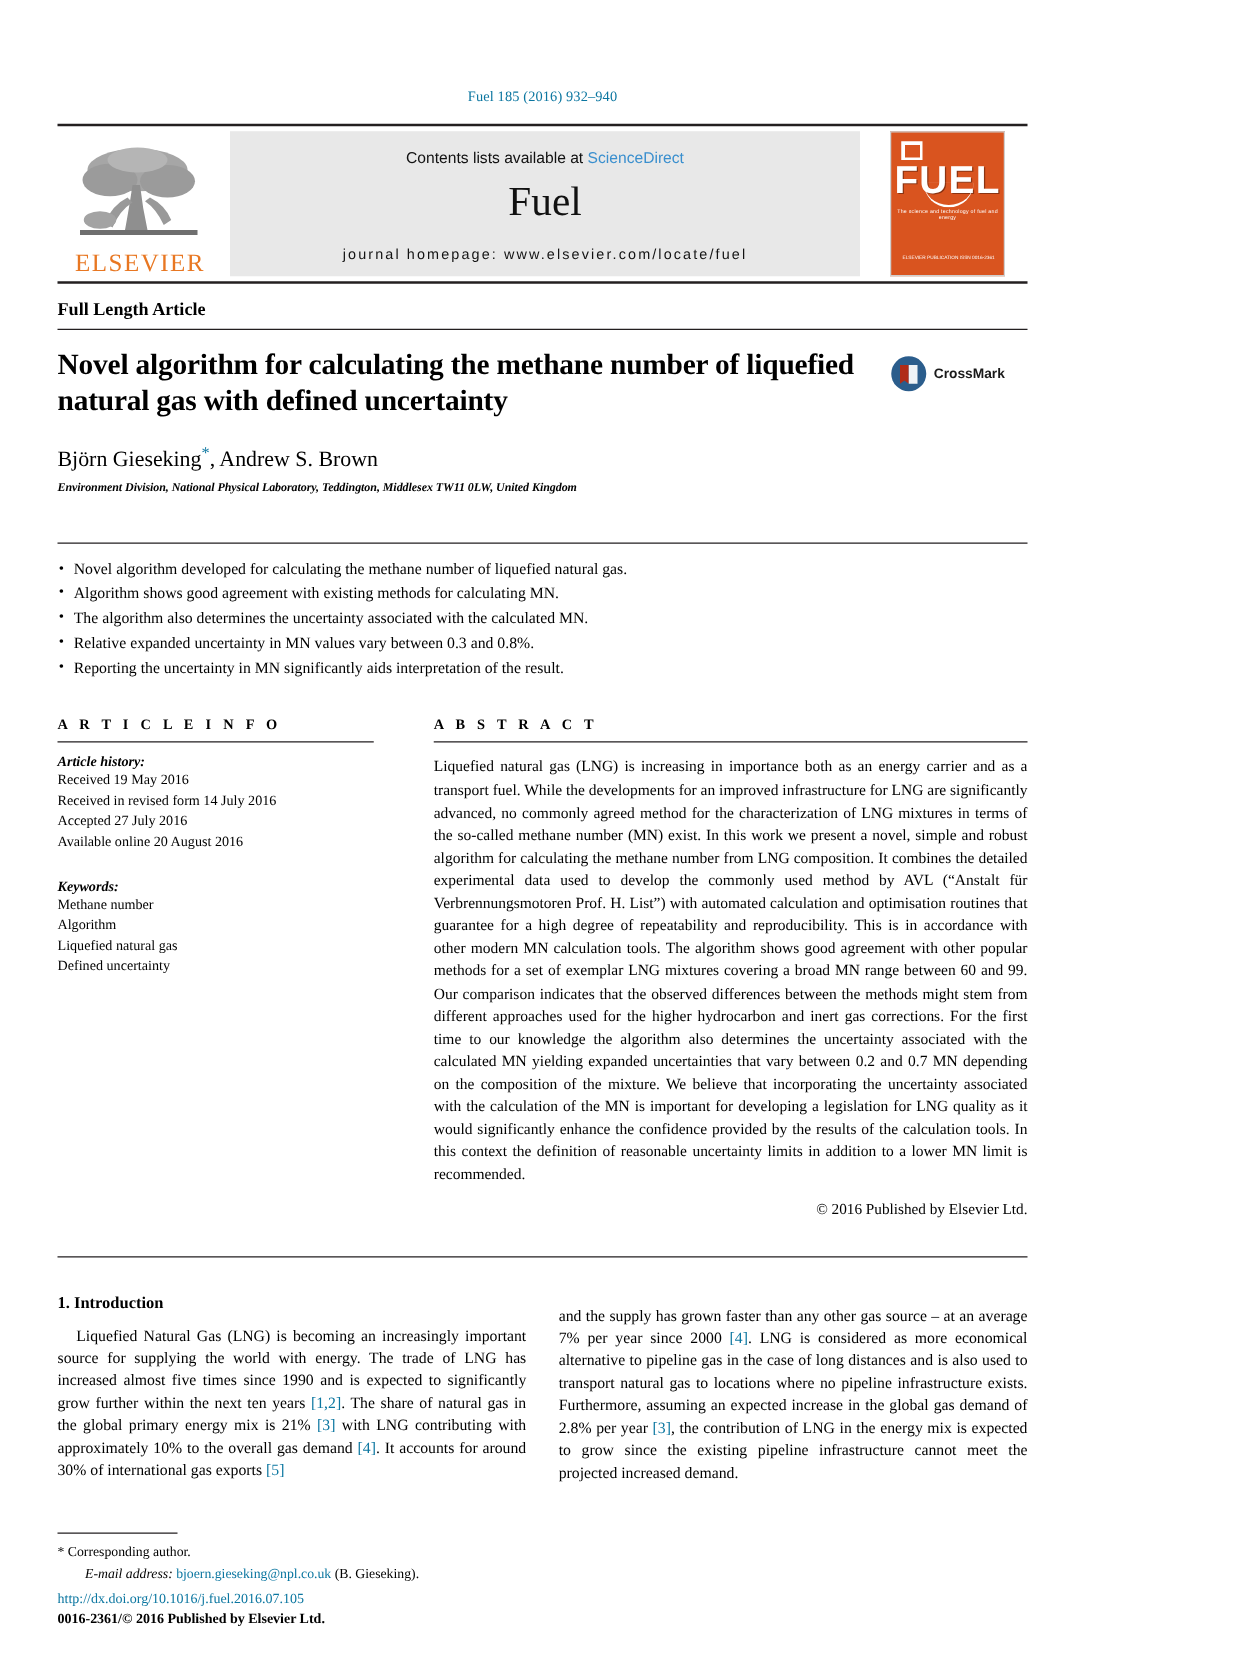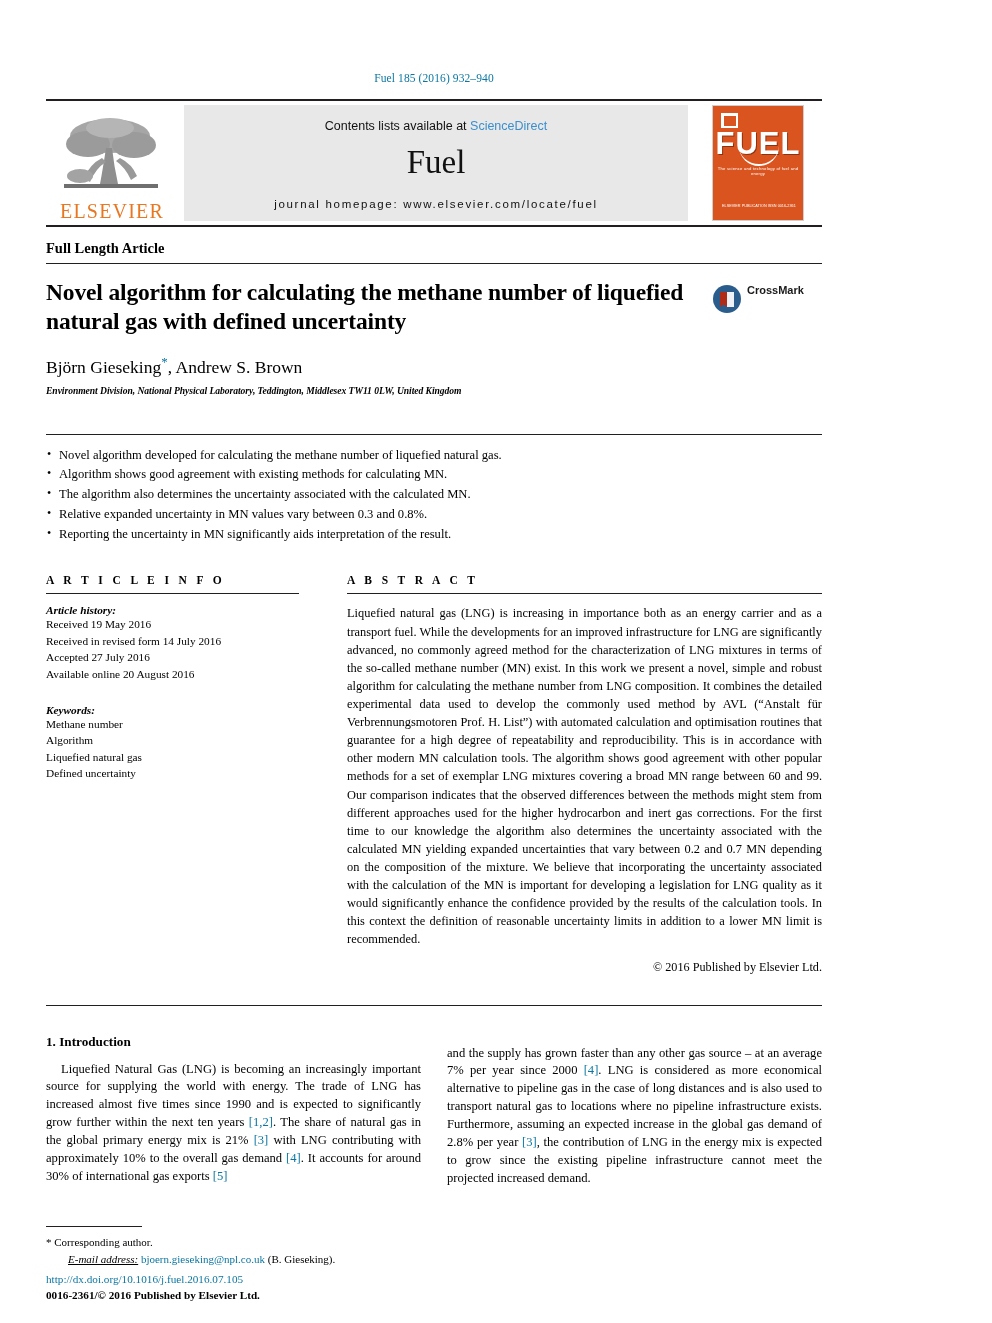--- a/index.html
+++ b/index.html
@@ -163,21 +163,21 @@
   .authors sup { color: #0b76a0; font-size: 13px; }
   .affiliation {
     margin-top: 7px;
     font-family: "Liberation Serif", serif;
     font-style: italic;
     font-weight: bold;
     font-size: 9.6px;
     letter-spacing: -.05px;
   }
   .crossmark-col { flex: 0 0 110px; padding-top: 6px; }
-  .crossmark { display: flex; gap: 5px; }
+  .crossmark { display: flex; align-items: center; gap: 5px; }
   .crossmark-label {
     font-family: "Liberation Sans", sans-serif;
     font-weight: bold;
     font-size: 11px;
     color: #1a1a1a;
   }
 
   
   .section-head {
     font-family: "Liberation Serif", serif;
@@ -260,21 +260,21 @@
   .fn-rule { width: 96px; border-top: 1px solid #231f20; margin-bottom: 7px; }
   .fn-line {
     font-family: "Liberation Serif", serif;
     font-size: 11px;
     line-height: 1.5;
     padding-left: 11px;
     text-indent: -11px;
   }
   .fn-line .star { font-size: 11px; }
   .fn-email { padding-left: 22px; text-indent: 0; }
-  .fn-email i { font-style: italic; text-decoration: underline; }
+  .fn-email i { font-style: italic; }
   .link { color: #0b76a0; text-decoration: none; }
   .doi-block { position: absolute; left: 46px; bottom: 20px; }
   .doi-line {
     font-family: "Liberation Serif", serif;
     font-size: 11.2px;
     color: #0b76a0;
     line-height: 1.45;
   }
   .issn-line {
     font-family: "Liberation Serif", serif;

